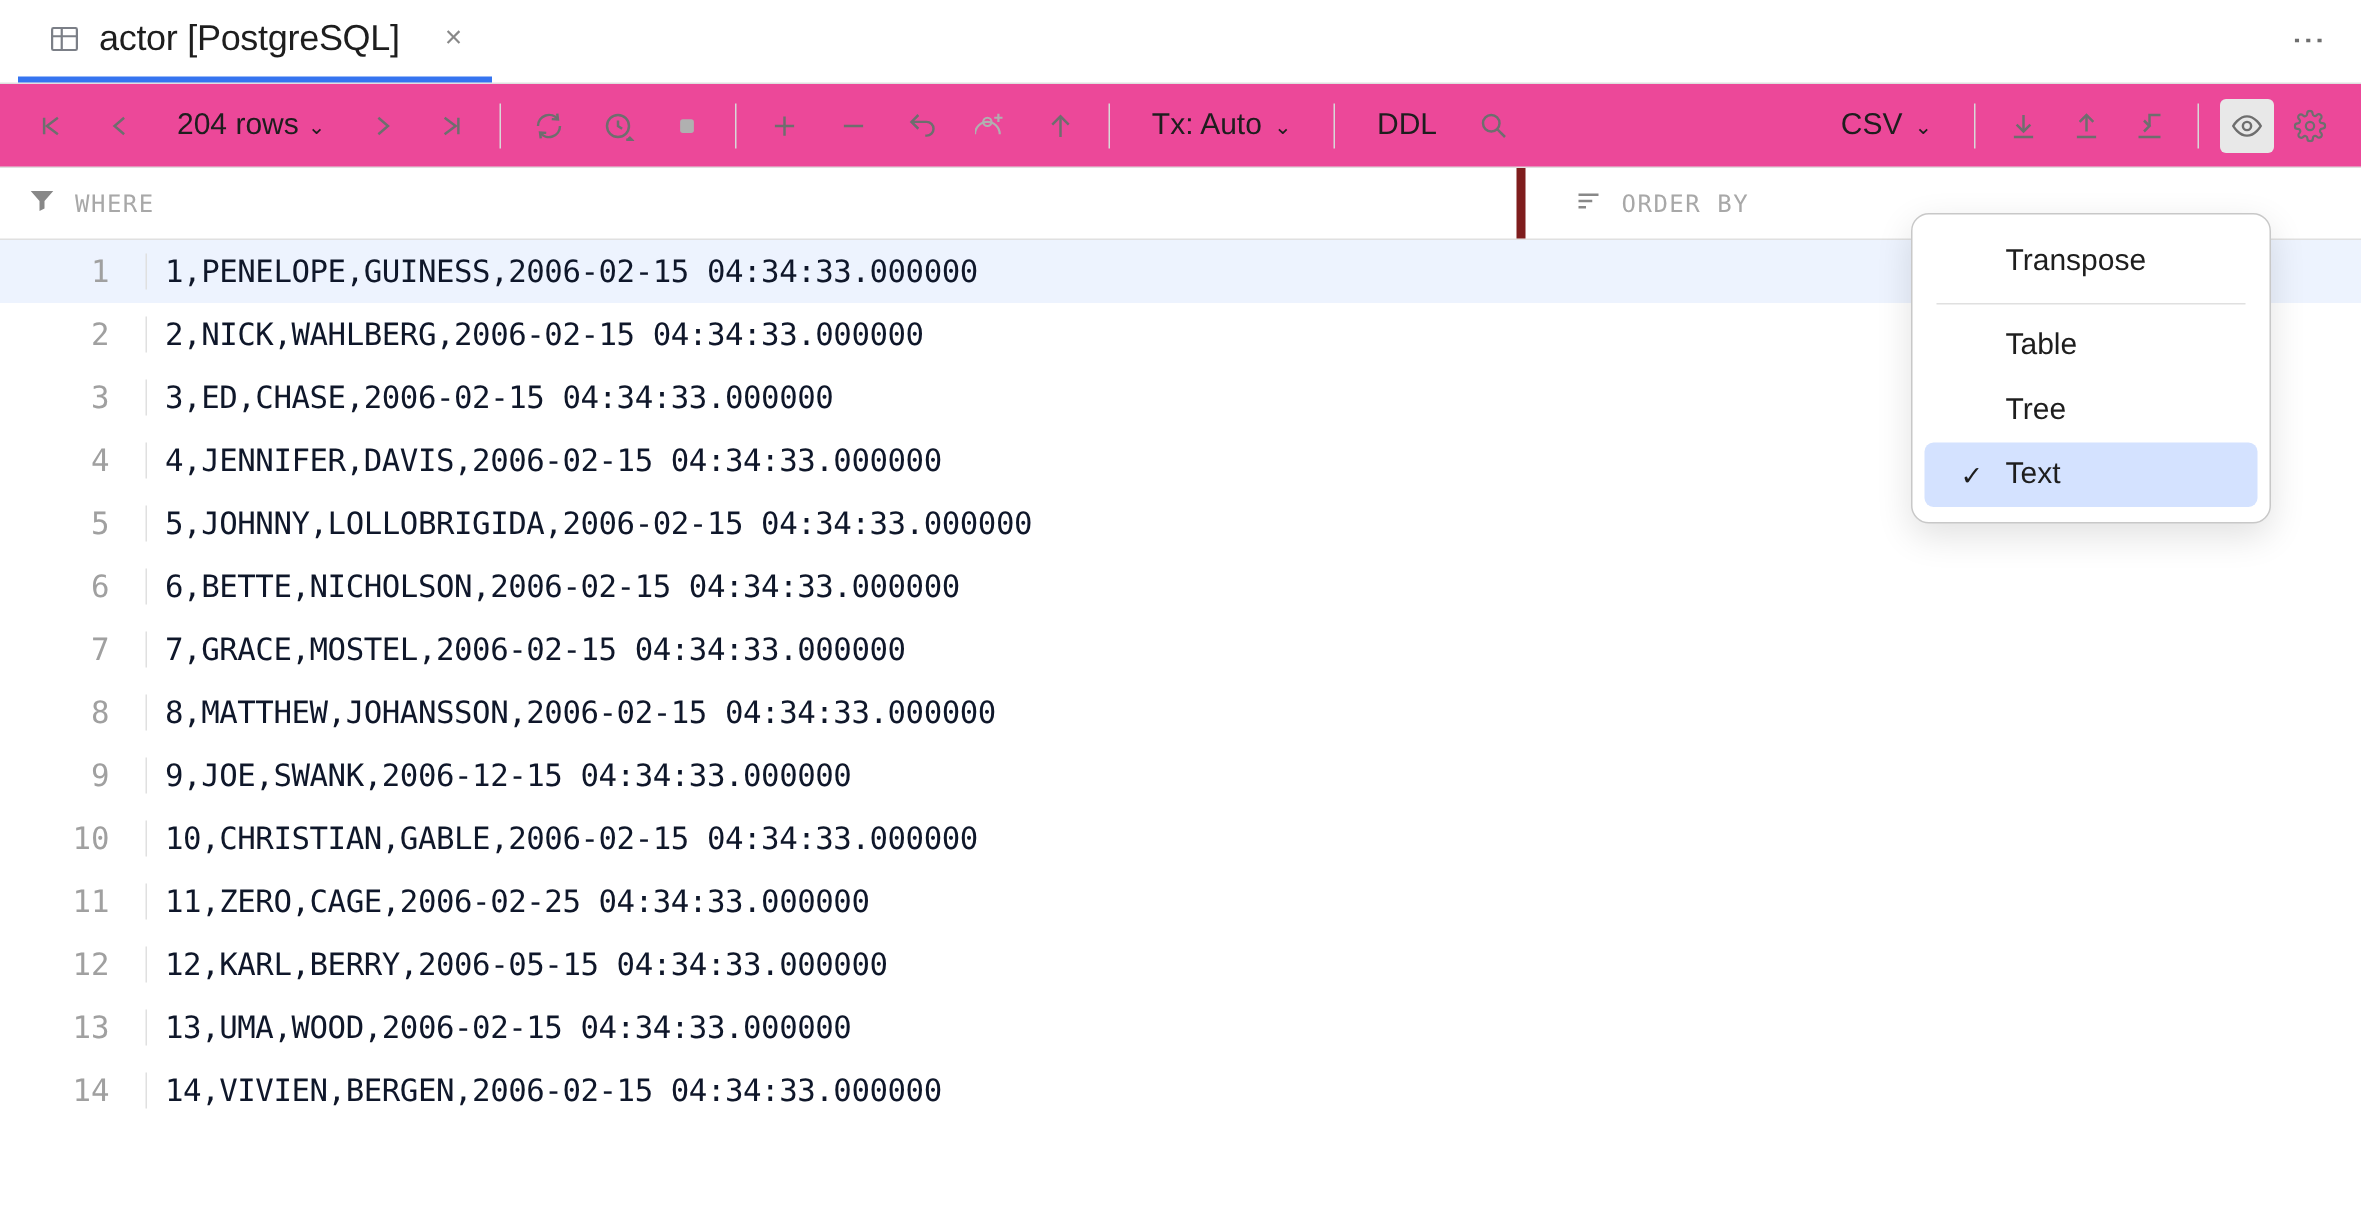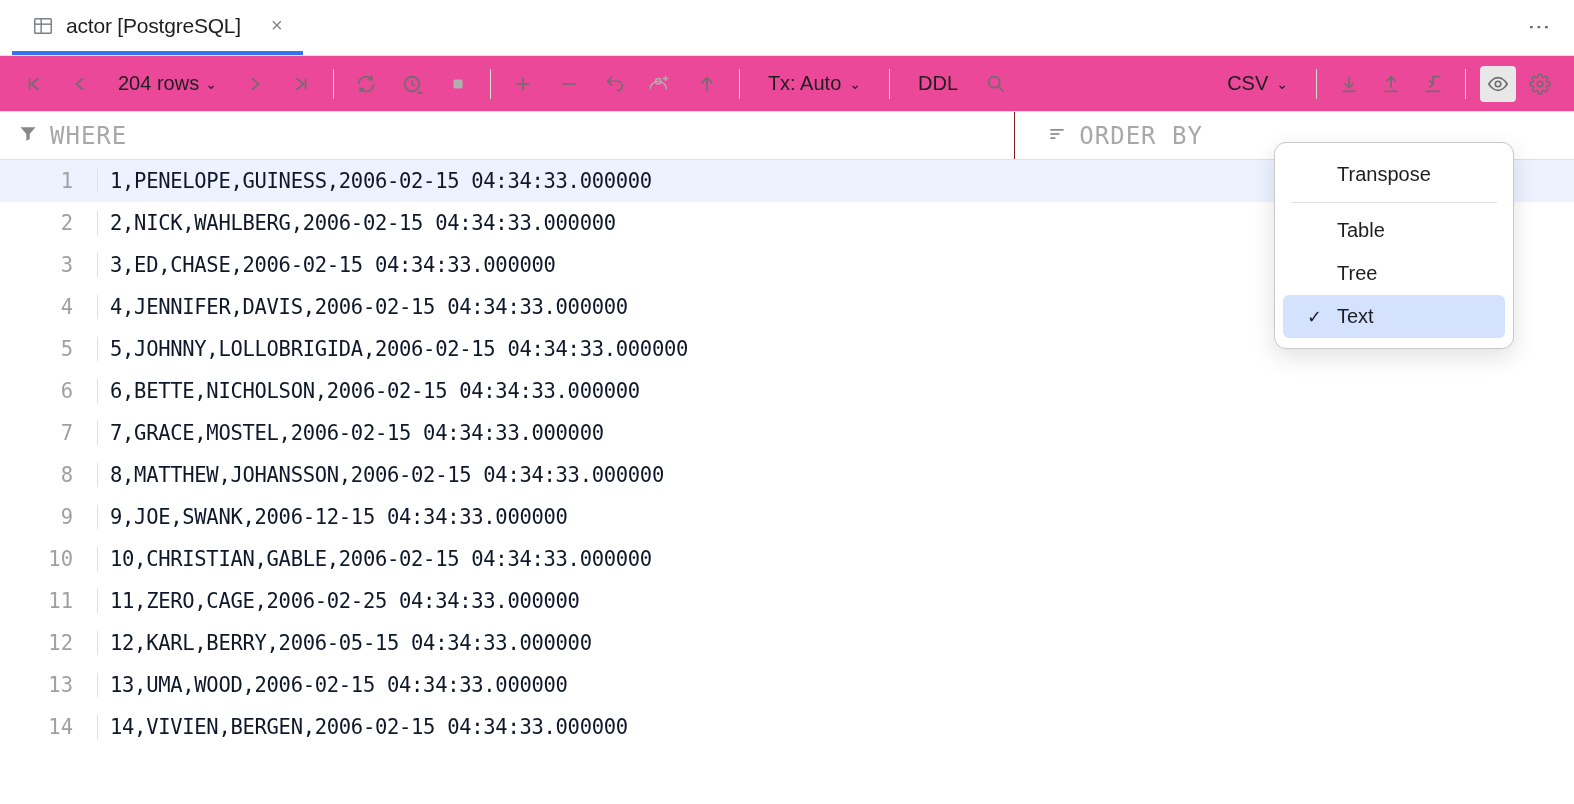--- a/index.html
+++ b/index.html
@@ -2,38 +2,38 @@
 <html><head>
   <meta charset="utf-8">
   <style>
     * { margin: 0; padding: 0; box-sizing: border-box; }
     body { font-family: -apple-system, BlinkMacSystemFont, "Segoe UI", sans-serif; font-size: 14px; background: #fff; color: #1e1e1e; overflow: hidden; }
     
     .tab-bar { height: 56px; display: flex; align-items: center; border-bottom: 1px solid #e0e0e0; padding: 0 12px; position: relative; }
     .tab { display: flex; align-items: center; gap: 12px; padding: 0 20px; height: 100%; position: relative; }
     .tab.active { border-bottom: 4px solid #3574f0; }
     .tab-icon { width: 22px; height: 22px; }
-    .tab-title { font-size: 21px; color: #1e1e1e; letter-spacing: -0.2px; }
+    .tab-title { font-size: 24px; color: #1e1e1e; letter-spacing: -0.2px; }
     .tab-close { margin-left: 18px; color: #888; font-size: 20px; cursor: pointer; }
     .tab-bar-more { margin-left: auto; font-size: 22px; color: #6e6e6e; padding: 4px 12px; cursor: pointer; letter-spacing: 1px; writing-mode: vertical-lr; line-height: 1; }
     
     .toolbar { height: 56px; display: flex; align-items: center; padding: 0 16px; gap: 6px; border-bottom: 1px solid #e0e0e0; background: #ec4899; }
     .toolbar-group { display: flex; align-items: center; gap: 10px; }
     .toolbar-sep { width: 1px; height: 30px; background: #d8d8d8; margin: 0 8px; }
     .icon-btn { width: 36px; height: 36px; display: flex; align-items: center; justify-content: center; color: #6e6e6e; cursor: pointer; border-radius: 4px; }
     .icon-btn svg { width: 22px; height: 22px; }
     .rowcount-btn { display: flex; align-items: center; gap: 6px; font-size: 20px; color: #1e1e1e; padding: 4px 10px; cursor: pointer; border-radius: 4px; }
     .text-btn { font-size: 20px; color: #1e1e1e; padding: 4px 14px; cursor: pointer; border-radius: 4px; display: flex; align-items: center; gap: 8px; }
     .toolbar-spacer { flex: 1; }
     .view-btn-active { background: #e8e8e8; }
     
     .filter-bar { height: 48px; display: flex; align-items: center; border-bottom: 1px solid #e0e0e0; }
     .filter-section { display: flex; align-items: center; gap: 12px; padding: 0 18px; flex: 1; height: 100%; }
-    .filter-section.order { border-left: 1px solid #7f1d1d; flex: 0.52; padding-left: 32px; }
-    .filter-label { font-family: "SF Mono", Menlo, Consolas, monospace; font-size: 24px; letter-spacing: 1px; color: #a8a8a8; }
+    .filter-section.order { border-left: 6px solid #7f1d1d; flex: 0.52; padding-left: 32px; }
+    .filter-label { font-family: "SF Mono", Menlo, Consolas, monospace; font-size: 16px; letter-spacing: 1px; color: #a8a8a8; }
     .filter-icon { color: #888; }
     
     .data-area { position: relative; height: calc(100vh - 160px); overflow: hidden; }
     .data-row { display: flex; height: 42px; align-items: center; font-family: "SF Mono", Menlo, Consolas, monospace; font-size: 20.5px; }
     .data-row.selected { background: #edf3fe; }
     .gutter { width: 98px; text-align: right; padding-right: 24px; color: #a0a0a0; border-right: 1px solid #e0e0e0; user-select: none; }
     .line { padding-left: 12px; white-space: pre; color: #0f172a; letter-spacing: -0.3px; }
     
     .popup { position: absolute; top: 142px; right: 60px; width: 240px; background: #fff; border: 1px solid #c8c8c8; border-radius: 12px; box-shadow: 0 8px 24px rgba(0,0,0,0.12); padding: 10px 0; z-index: 100; }
     .popup-item { padding: 10px 24px; font-size: 20px; display: flex; align-items: flex-end; gap: 10px; cursor: pointer; margin: 0 8px; border-radius: 6px; }

